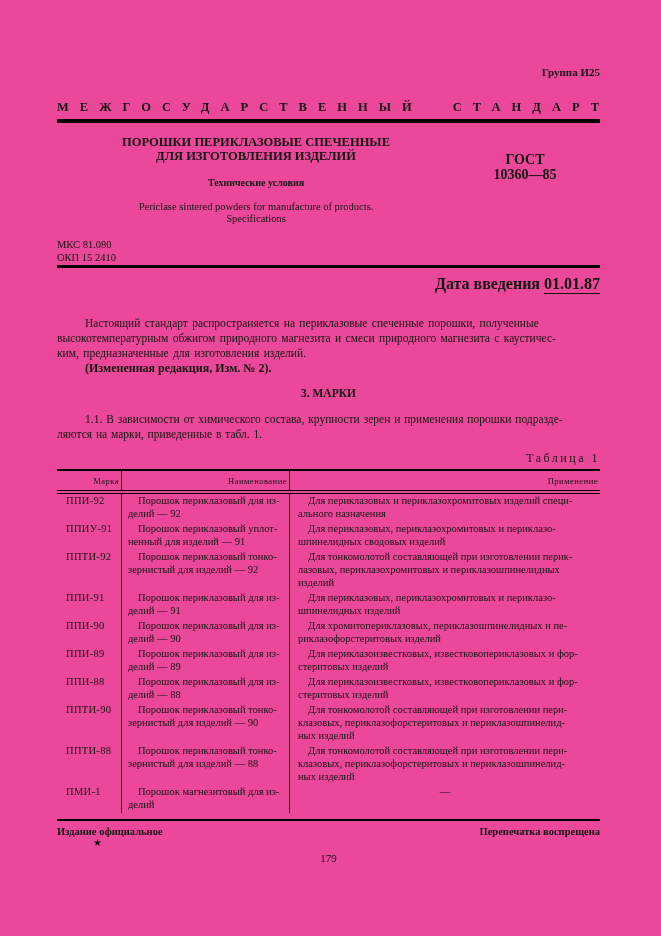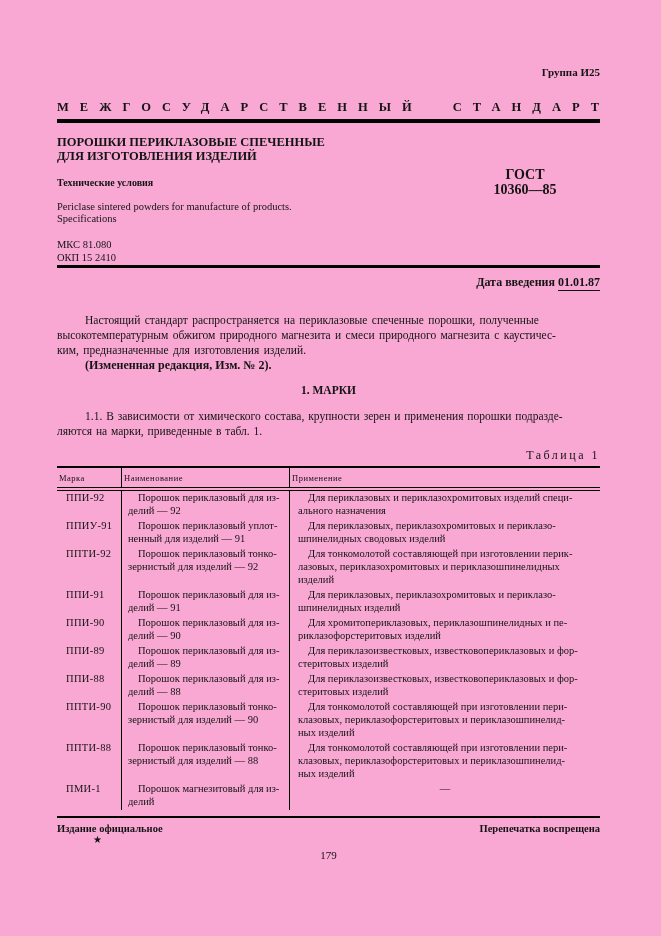--- a/index.html
+++ b/index.html
@@ -1,62 +1,62 @@
 <!DOCTYPE html>
 <html lang="ru"><head>
 <meta charset="utf-8">
 <style>
   html,body { margin:0; padding:0; background:#ffffff; }
   .page {
     position:relative;
     width:661px; height:936px;
-    background:#f9a8d4;
+    background:#ec4899;
     color:#141414;
     font-family:"Liberation Serif", "DejaVu Serif", serif;
     box-sizing:border-box;
     padding:66px 61px 0 57px;
     overflow:hidden;
   }
   .pre { white-space:pre-line; }
   .group-label { text-align:right; font-weight:bold; font-size:11px; }
   .standard-type {
     margin-top:22px;
     font-weight:bold; font-size:12.5px;
     letter-spacing:11px; word-spacing:16px;
     white-space:nowrap;
   }
   .rule { background:#000; }
   .rule-1 { margin-top:4px; height:3.5px; }
   .rule-2 { margin-top:1px; height:3px; }
   .rule-footer { height:2px; }
   .title-row { position:relative; }
-  .title-left { width:398px; }
+  .title-left { width:398px; text-align:center; }
   .doc-title { margin-top:12px; font-weight:bold; font-size:12.5px; line-height:14px; }
   .subtitle { margin-top:14px; font-weight:bold; font-size:10px; }
   .title-en { margin-top:13px; font-size:10.5px; line-height:12px; }
   .gost-number {
-    position:absolute; right:0; top:32px; width:150px;
+    position:absolute; right:0; top:17px; width:150px;
     text-align:center; font-weight:bold; font-size:14px; line-height:15px;
   }
   .codes { margin-top:13px; font-size:10.5px; line-height:13px; }
-  .intro-date { margin-top:7px; text-align:right; font-weight:bold; font-size:12px; }
+  .intro-date { margin-top:7px; text-align:right; font-weight:bold; font-size:16px; }
   .intro-date .date-value { border-bottom:1px solid #141414; padding-bottom:1px; }
   .body-par {
     margin-top:23px; font-size:11.5px; line-height:15px;
     text-indent:28px; word-spacing:1.5px;
   }
   .amendment { font-weight:bold; font-size:12px; line-height:15px; text-indent:28px; }
   .section-title { margin-top:10px; text-align:center; font-weight:bold; font-size:11.5px; line-height:15px; }
   .clause { margin-top:11px; font-size:11.5px; line-height:15px; text-indent:28px; word-spacing:1px; }
   .table-label { margin-top:9px; text-align:right; font-size:12px; letter-spacing:2.5px; }
   .tbl { margin-top:3px; }
   .trow, .thead { display:grid; grid-template-columns:65px 168px 1fr; }
   .thead { border-top:2px solid #000; border-bottom:4px double #000; }
   .thead .hcell {
-    font-size:8.5px; letter-spacing:0.5px; text-align:left;
+    font-size:8.5px; letter-spacing:0.5px; text-align:right;
     padding:5px 2px 4px 2px;
   }
   .b-r { border-right:1.2px solid #000; }
   .cell { font-size:10.5px; line-height:13px; padding-bottom:2px; }
   .trow:first-of-type .cell { padding-top:4px; }
   .c1 { padding-left:9px; letter-spacing:0.3px; }
   .c2 { padding-left:6px; padding-right:6px; text-indent:10px; }
   .c3 { padding-left:8px; padding-right:8px; text-indent:10px; }
   .trow:last-of-type .c3 { text-align:center; text-indent:0; }
   .footer-rule-wrap { margin-top:6px; }
@@ -96,21 +96,21 @@
   <div class="rule rule-2"></div>
 
   <div class="intro-date"><span>Дата введения </span><span class="date-value">01.01.87</span></div>
 
   <div class="body-par pre">Настоящий стандарт распространяется на периклазовые спеченные порошки, полученные
 высокотемпературным обжигом природного магнезита и смеси природного магнезита с каустичес-
 ким, предназначенные для изготовления изделий.</div>
 
   <div class="amendment">(Измененная редакция, Изм. № 2).</div>
 
-  <div class="section-title">1. МАРКИ</div>
+  <div class="section-title">3. МАРКИ</div>
 
   <div class="clause pre">1.1. В зависимости от химического состава, крупности зерен и применения порошки подразде-
 ляются на марки, приведенные в табл. 1.</div>
 
   <div class="table-label">Таблица 1</div>
 
   <div class="tbl">
     <div class="thead">
       <div class="hcell b-r">Марка</div>
       <div class="hcell b-r">Наименование</div>

